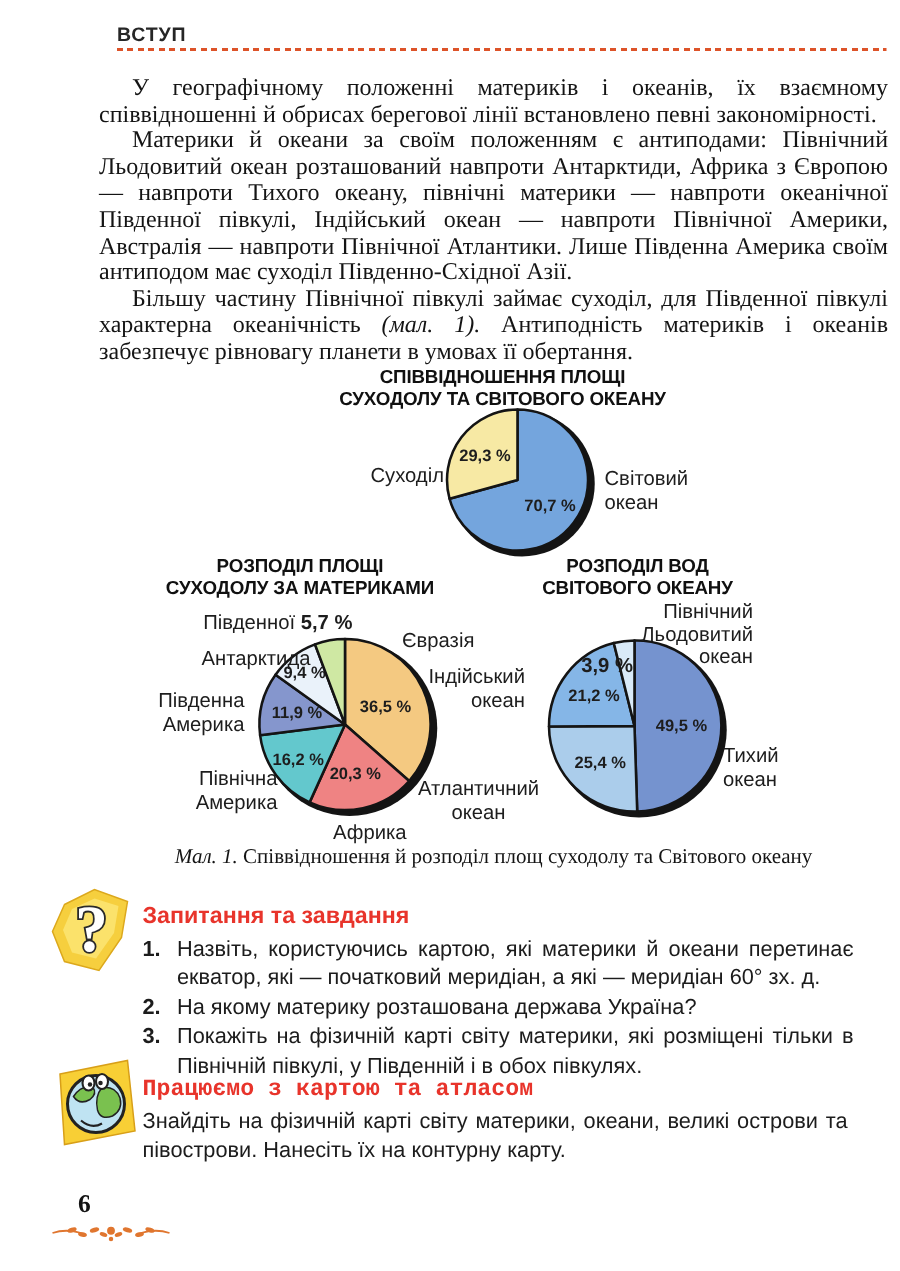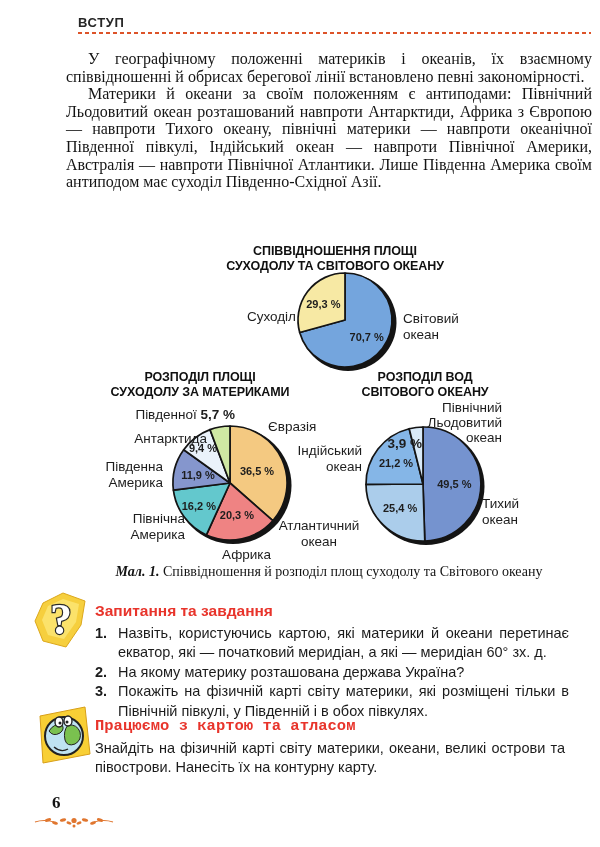--- a/index.html
+++ b/index.html
@@ -39,28 +39,28 @@
 
   .lbl-australia{left:100px;top:407px;width:135px;}
   .lbl-eurasia{left:268px;top:419px;width:70px;}
   .lbl-antarctica{left:108px;top:431px;width:99px;}
   .lbl-s-america{left:88px;top:459px;width:75px;}
   .lbl-n-america{left:108px;top:511px;width:77px;}
   .lbl-africa{left:222px;top:547px;width:70px;}
 
   .lbl-arctic{left:420px;top:400px;width:82px;line-height:15px;}
   .lbl-arctic-pct{left:376px;top:436px;width:46px;text-align:right;}
-  .lbl-indian{left:285px;top:443px;width:77px;}
+  .lbl-indian{left:273px;top:443px;width:77px;}
   .lbl-atlantic{left:268px;top:518px;width:102px;text-align:center;}
   .lbl-pacific{left:482px;top:496px;width:52px;}
 
   
   .fig-caption{left:66px;top:563px;width:526px;text-align:center;
                font:14px/17px "Liberation Serif",serif;color:#141414;}
-  .fig-caption .cap-label{font-weight:bold;font-style:italic;margin-top:40px;}
+  .fig-caption .cap-label{font-weight:normal;font-style:italic;margin-top:40px;}
 
   
   .sec-heading{font:bold 15.5px/18px "Liberation Sans",sans-serif;color:#e8342b;}
   .q-icon{left:33px;top:591px;}
   .q-heading{left:95px;top:602px;width:400px;}
   .q-list{left:95px;top:624px;width:474px;font:14.5px/19.4px "Liberation Sans",sans-serif;}
   .q-item{display:flex;}
   .q-num{font-weight:bold;width:23px;flex:0 0 23px;}
   .q-text{flex:1;text-align:justify;}
 
@@ -75,20 +75,21 @@
 </style>
 </head>
 <body>
 
 <div class="abs hdr-title">ВСТУП</div>
 <div class="abs hdr-rule"></div>
 
 <div class="abs intro">
   <p>У географічному положенні материків і океанів, їх взаємному співвідношенні й обрисах берегової лінії встановлено певні закономірності.</p>
   <p>Материки й океани за своїм положенням є антиподами: Північний Льодовитий океан розташований навпроти Антарктиди, Африка з Європою — навпроти Тихого океану, північні материки — навпроти океанічної Південної півкулі, Індійський океан — навпроти Північної Америки, Австралія — навпроти Північної Атлантики. Лише Південна Америка своїм антиподом має суходіл Південно-Східної Азії.</p>
+  <p><span>Більшу частину Північної півкулі займає суходіл, для Південної півкулі характерна океанічність </span><span class="em-it">(мал. 1).</span><span> Антиподність материків і океанів забезпечує рівновагу планети в умовах її обертання.</span></p>
 </div>
 
 <div class="abs chart-title c1-title">
   <div>СПІВВІДНОШЕННЯ ПЛОЩІ</div>
   <div>СУХОДОЛУ ТА СВІТОВОГО ОКЕАНУ</div>
 </div>
 <svg class="abs pie" style="left:292px;top:268px;" width="110" height="110">
     <circle cx="56" cy="54.5" r="48.5" fill="#141414"></circle>
     <path d="M53,52 L53.0,5.0 A47,47 0 1 1 7.7,64.5 Z" fill="#74a5dd" stroke="#141414" stroke-width="1.7" stroke-linejoin="round"></path>
     <text x="74.7" y="72.5" text-anchor="middle" class="pie-pct">70,7 %</text>

